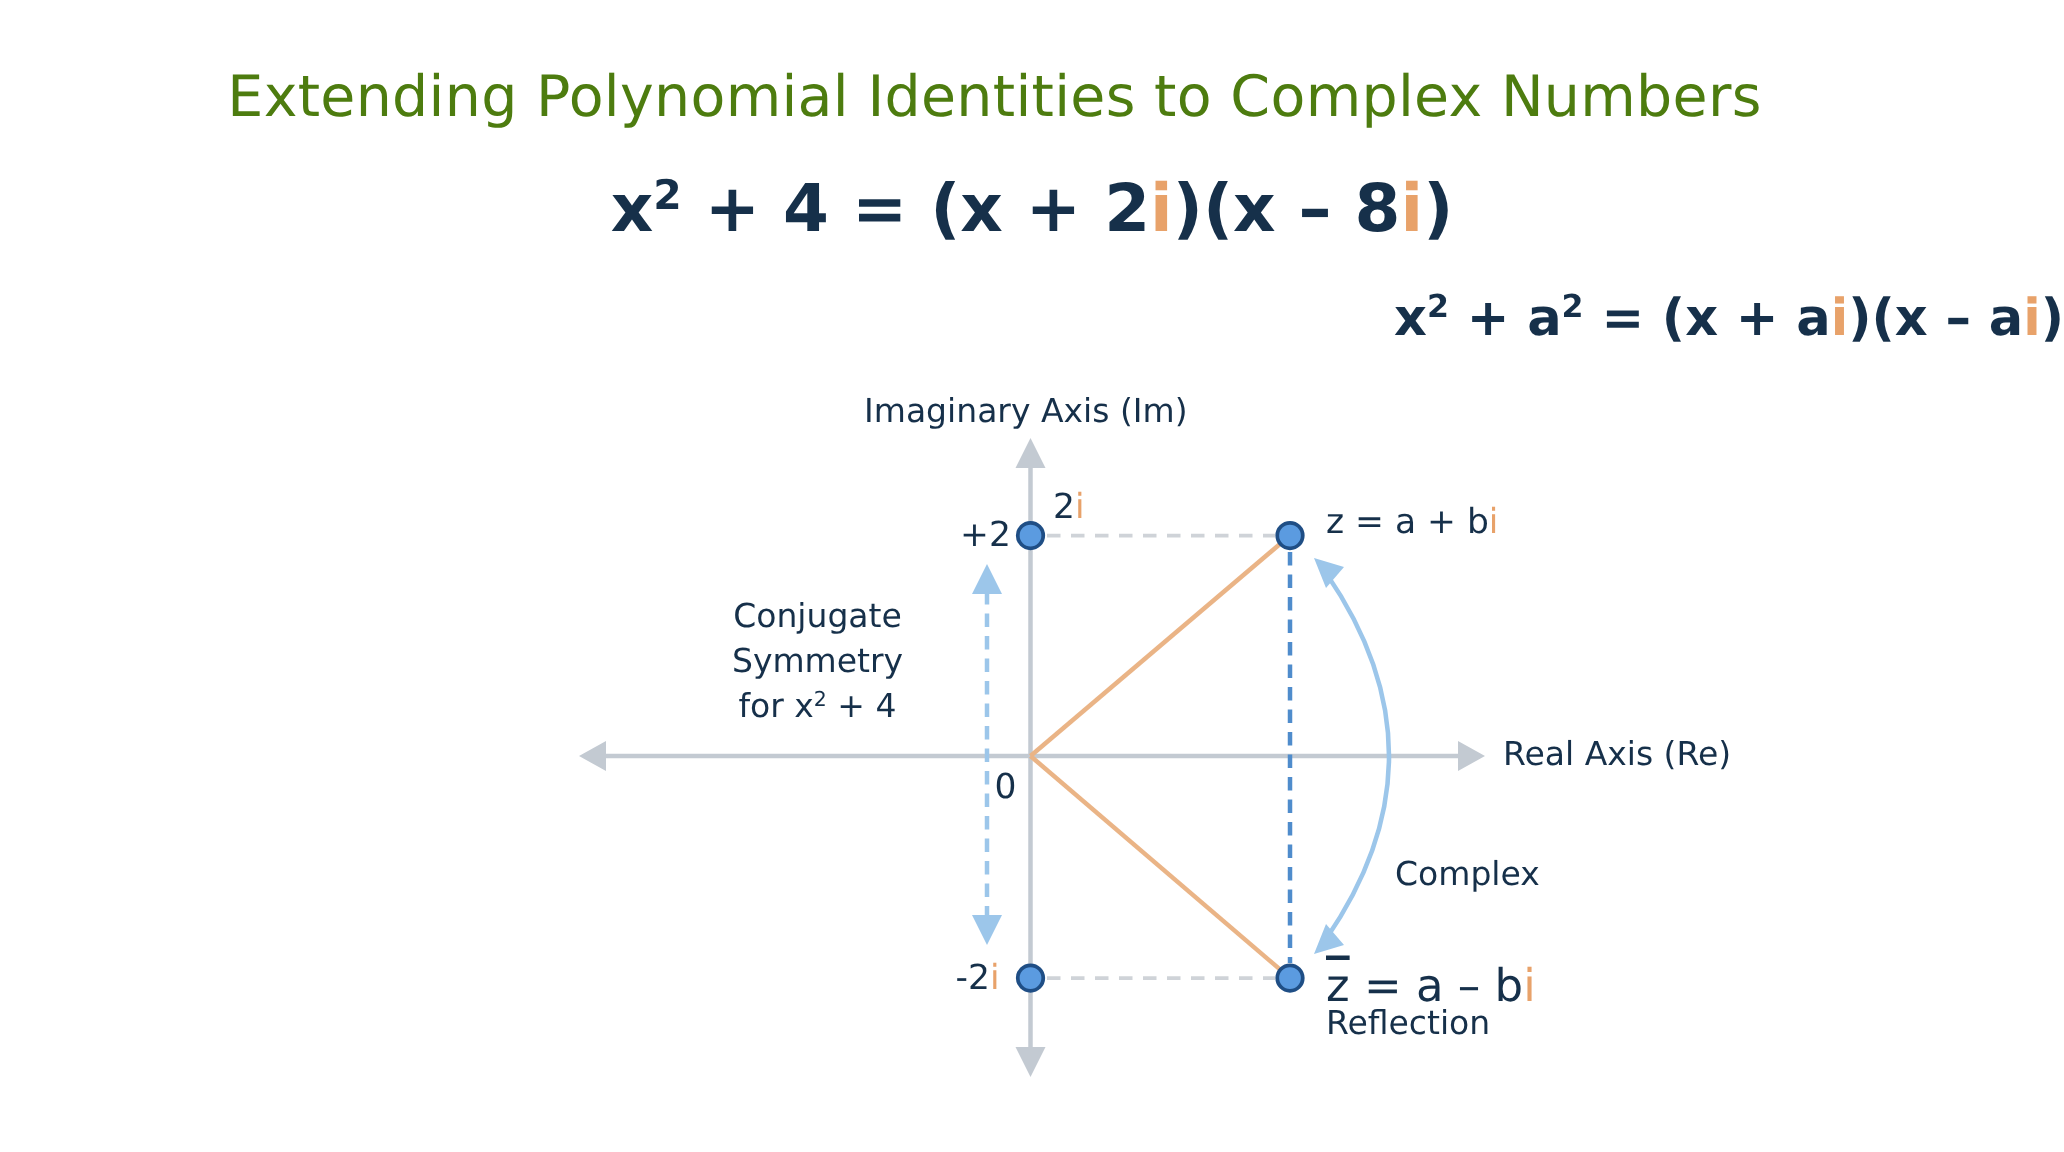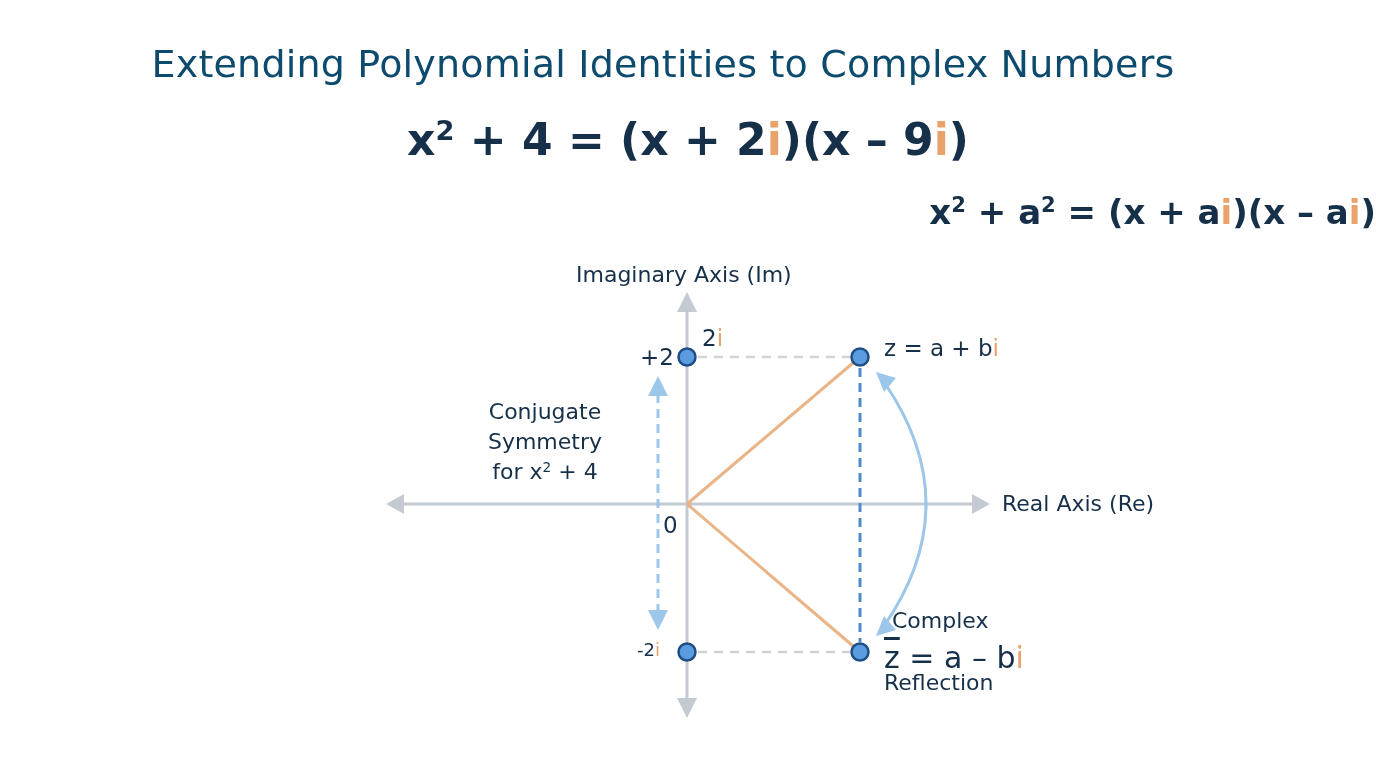--- a/index.html
+++ b/index.html
@@ -1,36 +1,36 @@
 <!DOCTYPE html>
 <html><head>
 <meta charset="utf-8">
 <style>
   html, body { margin:0; padding:0; background:#ffffff; }
   body { width:1376px; height:768px; position:relative; overflow:hidden;
          font-family:"DejaVu Sans", "Liberation Sans", sans-serif; color:#16304a; }
   .title { position:absolute; left:0; width:1326px; top:42px; text-align:center;
-           font-size:38px; font-weight:400; color:#0c4a6e; letter-spacing:0.2px; }
+           font-size:38px; font-weight:400; color:#4d7c0f; letter-spacing:0.2px; }
   .eq1 { position:absolute; left:0; width:1376px; top:114px; text-align:center;
          font-size:44px; font-weight:700; color:#16304a; }
   .eq2 { position:absolute; left:0; width:1376px; top:192px; text-align:right;
          font-size:34px; font-weight:700; color:#16304a; }
   .hl { color:#e8a26a; }
   sup { font-size:0.62em; vertical-align:0.55em; line-height:0; }
   svg.plane { position:absolute; left:0; top:0; }
   .lbl { position:absolute; font-size:22px; color:#16304a; white-space:nowrap; }
   .lbl-c { text-align:center; }
   .overbar { text-decoration:overline; }
 </style>
 </head>
 <body>
 
 <div class="title">Extending Polynomial Identities to Complex Numbers</div>
 
-<div class="eq1"><span>x</span><sup>2</sup><span> + 4 = (x + 2</span><span class="hl">i</span><span>)(x – 9</span><span class="hl">i</span><span>)</span></div>
+<div class="eq1"><span>x</span><sup>2</sup><span> + 4 = (x + 2</span><span class="hl">i</span><span>)(x – 8</span><span class="hl">i</span><span>)</span></div>
 
 <div class="eq2"><span>x</span><sup>2</sup><span> + a</span><sup>2</sup><span> = (x + a</span><span class="hl">i</span><span>)(x – a</span><span class="hl">i</span><span>)</span></div>
 
 <svg class="plane" width="1376" height="768">
   <defs>
     <marker id="arcHead" markerWidth="10" markerHeight="10" refX="5" refY="5" orient="auto" markerUnits="userSpaceOnUse" viewBox="0 0 10 10">
       <path d="M0,0 L10,5 L0,10 z" fill="#9cc6ea"></path>
     </marker>
   </defs>
 
@@ -66,26 +66,26 @@
   <circle cx="687" cy="652" r="8.5" fill="#5b9be0" stroke="#1f4e85" stroke-width="2.5"></circle>
   <circle cx="860" cy="357" r="8.5" fill="#5b9be0" stroke="#1f4e85" stroke-width="2.5"></circle>
   <circle cx="860" cy="652" r="8.5" fill="#5b9be0" stroke="#1f4e85" stroke-width="2.5"></circle>
 </svg>
 
 <div class="lbl" style="left:576px; top:262px;">Imaginary Axis (Im)</div>
 <div class="lbl" style="left:1002px; top:491px;">Real Axis (Re)</div>
 <div class="lbl" style="left:663px; top:512px; font-size:23px;">0</div>
 <div class="lbl" style="left:640px; top:344px; font-size:23px;">+2</div>
 <div class="lbl" style="left:702px; top:325px; font-size:23px;"><span>2</span><span class="hl">i</span></div>
-<div class="lbl" style="left:637px; top:639px; font-size:18px;"><span>-2</span><span class="hl">i</span></div>
+<div class="lbl" style="left:637px; top:639px; font-size:23px;"><span>-2</span><span class="hl">i</span></div>
 <div class="lbl" style="left:884px; top:335px; font-size:23px;"><span>z = a + b</span><span class="hl">i</span></div>
 <div class="lbl" style="left:884px; top:640px; font-size:30px;"><span class="overbar">z</span><span> = a – b</span><span class="hl">i</span></div>
 <div class="lbl" style="left:884px; top:670px;">Reflection</div>
 
 <div class="lbl lbl-c" style="left:470px; top:397px; width:150px; line-height:30px;">
   <div>Conjugate</div>
   <div>Symmetry</div>
   <div><span>for x</span><sup>2</sup><span> + 4</span></div>
 </div>
 
-<div class="lbl" style="left:892px; top:569px; line-height:30px;margin-top:37px;">
+<div class="lbl" style="left:930px; top:569px; line-height:30px;">
   <div>Complex</div>
 </div>
 
 </body></html>

